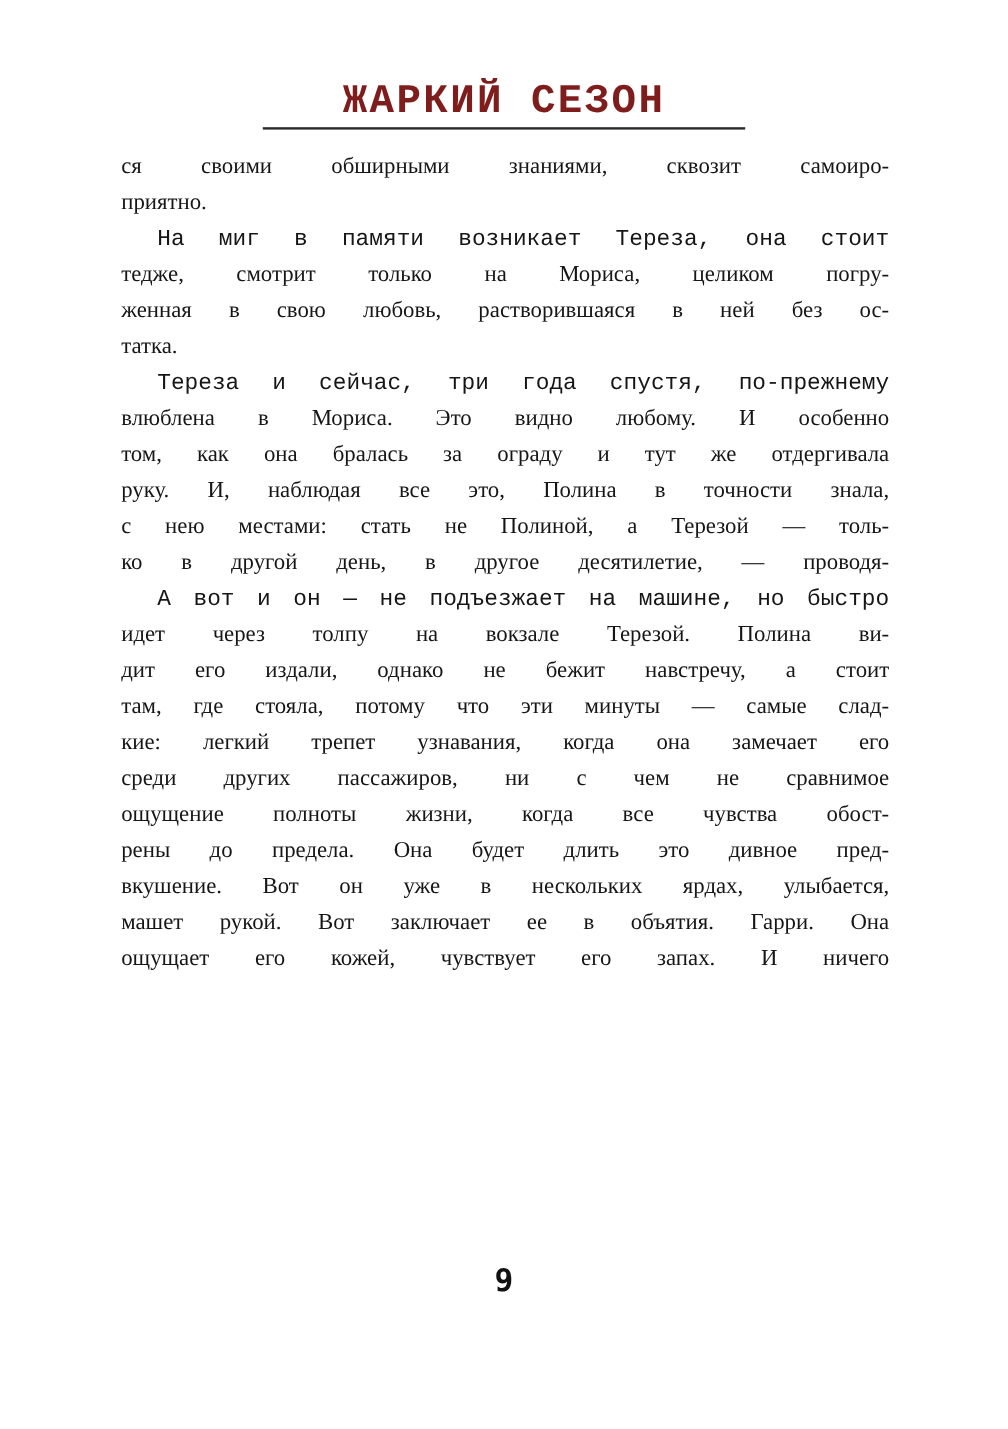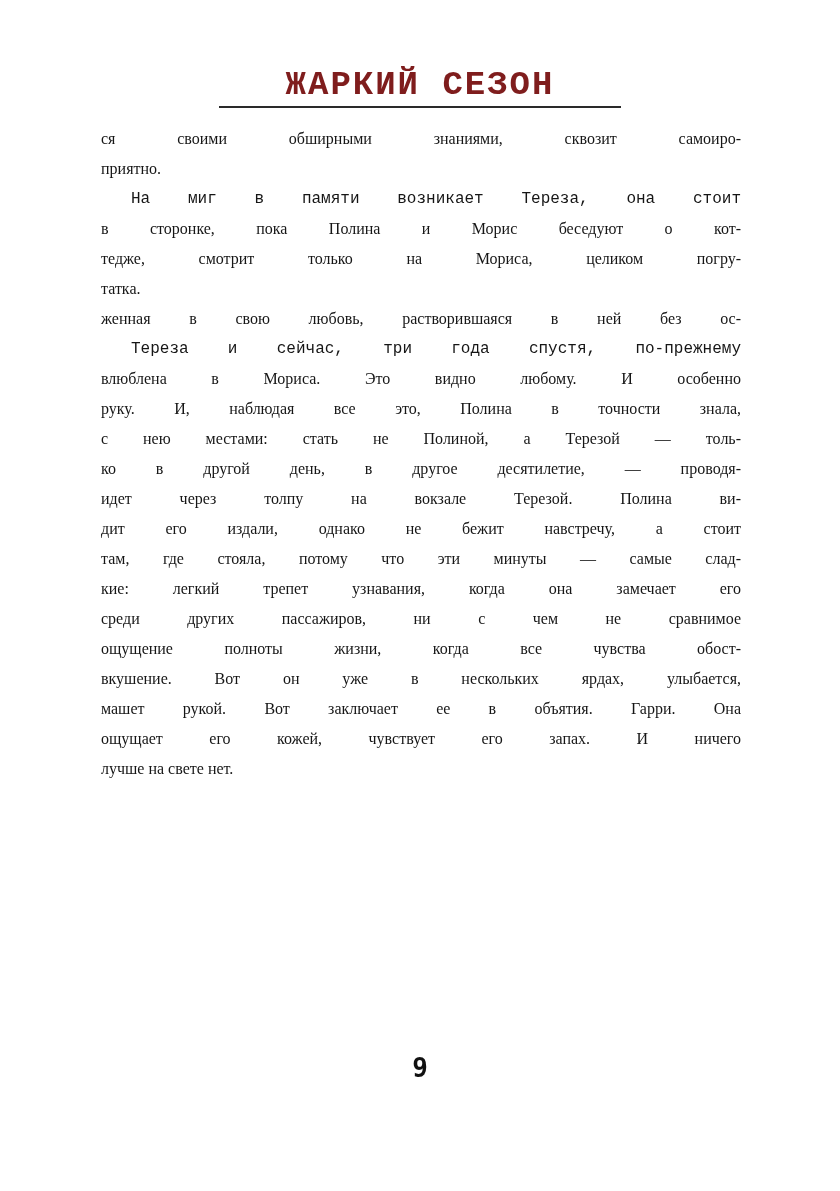--- a/index.html
+++ b/index.html
@@ -36,21 +36,21 @@
     transform: translateX(-50%);
     width: 402px;
     height: 0;
     border-top: 2px solid #2a2a2a;
   }
   .page-body {
     position: absolute;
     top: 124px;
     left: 101px;
     width: 640px;
-    font-size: 16px;
+    font-size: 19px;
     line-height: 30px;
     color: #161616;
   }
   .line {
     text-align: justify;
     text-align-last: justify;
   }
   .line.para-end {
     text-align: right;
     text-align-last: left;
@@ -75,34 +75,35 @@
 </head>
 <body>
 
 <div class="page">
   <div class="running-head">ЖАРКИЙ СЕЗОН</div>
   <div class="head-rule"></div>
   <div class="page-body">
       <div class="line">ся своими обширными знаниями, сквозит самоиро-</div>
       <div class="line para-end">приятно.</div>
       <div class="line indent">На миг в памяти возникает Тереза, она стоит</div>
-      <div class="line">в сторонке, пока Полина и Морис беседуют о кот-</div>
       <div class="line">тедже, смотрит только на Мориса, целиком погру-</div>
+      <div class="line">женная в свою любовь, растворившаяся в ней без ос-</div>
       <div class="line para-end">татка.</div>
-      <div class="line">женная в свою любовь, растворившаяся в ней без ос-</div>
       <div class="line indent">Тереза и сейчас, три года спустя, по-прежнему</div>
       <div class="line">влюблена в Мориса. Это видно любому. И особенно</div>
+      <div class="line">том, как она бралась за ограду и тут же отдергивала</div>
       <div class="line">руку. И, наблюдая все это, Полина в точности знала,</div>
       <div class="line">с нею местами: стать не Полиной, а Терезой — толь-</div>
       <div class="line">ко в другой день, в другое десятилетие, — проводя-</div>
+      <div class="line indent">А вот и он — не подъезжает на машине, но быстро</div>
       <div class="line">идет через толпу на вокзале Терезой. Полина ви-</div>
       <div class="line">дит его издали, однако не бежит навстречу, а стоит</div>
       <div class="line">там, где стояла, потому что эти минуты — самые слад-</div>
       <div class="line">кие: легкий трепет узнавания, когда она замечает его</div>
       <div class="line">среди других пассажиров, ни с чем не сравнимое</div>
       <div class="line">ощущение полноты жизни, когда все чувства обост-</div>
+      <div class="line">рены до предела. Она будет длить это дивное пред-</div>
       <div class="line">вкушение. Вот он уже в нескольких ярдах, улыбается,</div>
       <div class="line">машет рукой. Вот заключает ее в объятия. Гарри. Она</div>
       <div class="line">ощущает его кожей, чувствует его запах. И ничего</div>
-      <div class="line para-end">лучше на свете нет.</div>
     </div>
   <div class="page-number">9</div>
 </div>
 
 </body></html>

